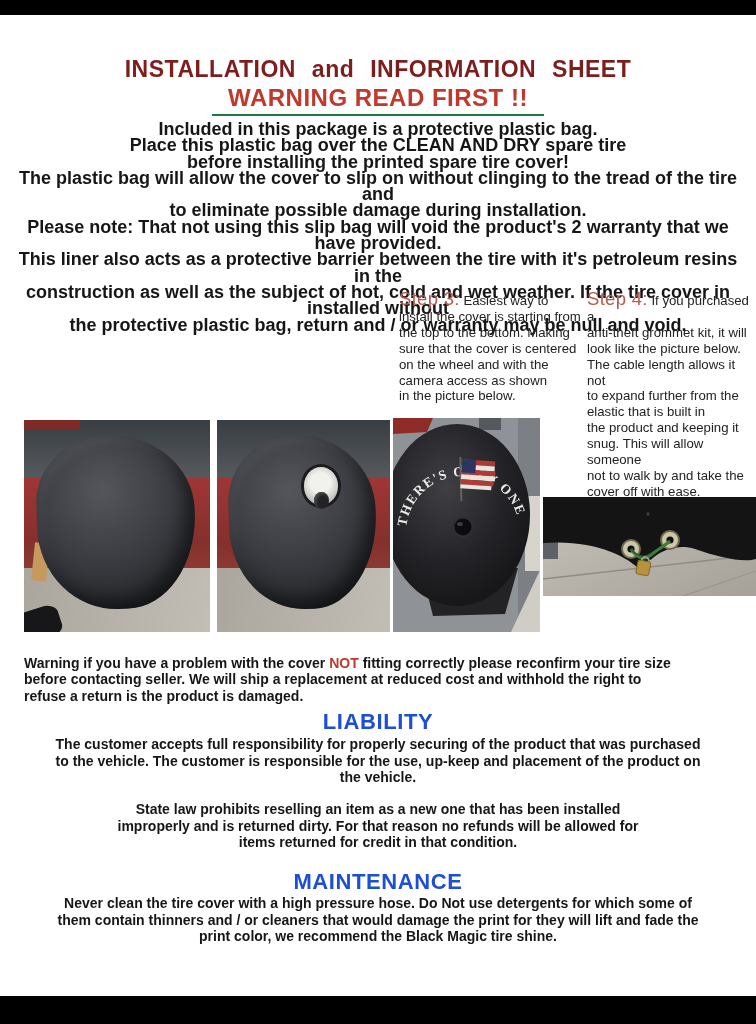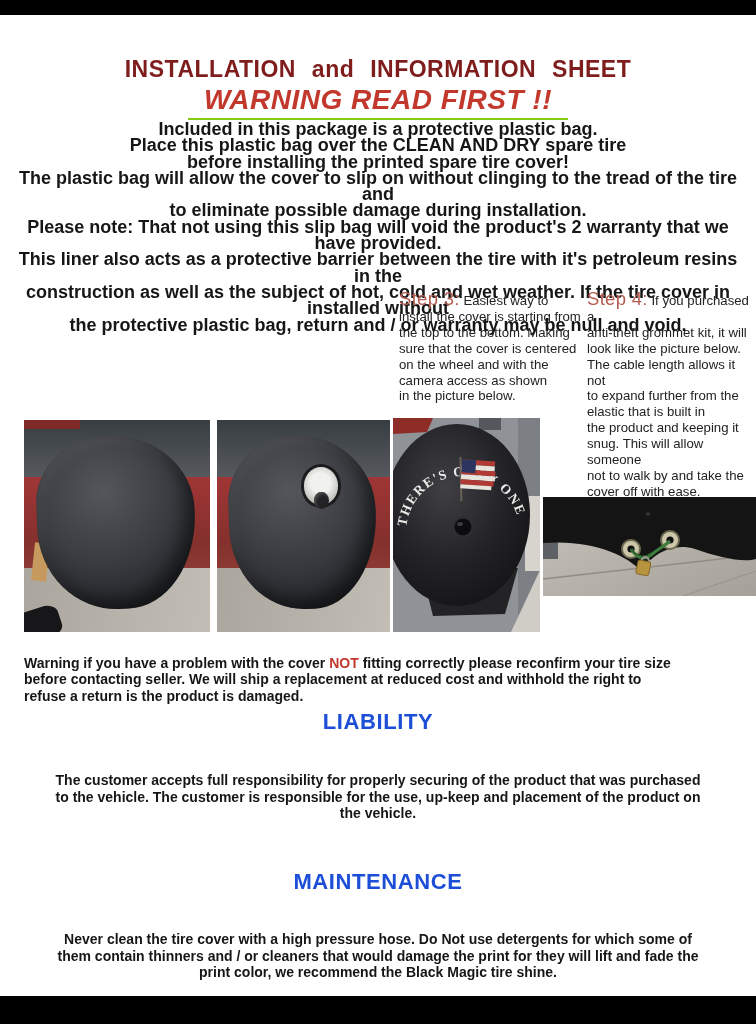--- a/index.html
+++ b/index.html
@@ -11,22 +11,22 @@
   .bar{position:absolute;left:0;right:0;background:#000;}
   .bar-top{top:0;height:15px;}
   .bar-bottom{top:996px;height:28px;}
 
   .doc-title{
     position:absolute;top:56px;left:0;width:100%;text-align:center;
     font-size:23px;font-weight:bold;letter-spacing:.5px;word-spacing:9px;color:#7f1d1d;
   }
   .warn-head{position:absolute;top:84px;left:0;width:100%;text-align:center;}
   .warn-head span{
-    display:inline-block;font-size:28px;font-weight:bold;color:#c2382c;
-    border-bottom:2px solid #84cc16;padding:0 16px 2px 16px;letter-spacing:.5px;font-style:italic;
+    display:inline-block;font-size:24px;font-weight:bold;color:#c2382c;
+    border-bottom:2px solid #15803d;padding:0 16px 2px 16px;letter-spacing:.5px;
   }
   .intro{
     position:absolute;top:121px;left:16px;right:16px;text-align:center;
     font-size:18px;font-weight:bold;line-height:16.3px;white-space:pre-line;color:#161616;
   }
 
   .step{position:absolute;top:291px;font-size:13.2px;line-height:15.9px;color:#222;white-space:pre-line;}
   .step .lbl{font-size:18.5px;color:#b45a4e;letter-spacing:.3px;}
   .step1{left:24px;width:186px;}
   .step2{left:212px;width:186px;}
@@ -67,21 +67,21 @@
   }
   .warn-para .hot{color:#c2382c;}
   .sec-head{
     position:absolute;left:0;width:100%;text-align:center;
     font-size:22px;font-weight:bold;color:#1d4ed8;letter-spacing:.6px;
   }
   .liab-head{top:709px;}
   .maint-head{top:869px;}
   .para{
     position:absolute;left:18px;width:720px;text-align:center;
-    font-size:14px;font-weight:bold;line-height:16.6px;white-space:pre-line;color:#161616;margin-top:36px;
+    font-size:14px;font-weight:bold;line-height:16.6px;white-space:pre-line;color:#161616;
   }
   .liab-para{top:736px;}
   .law-para{top:801px;}
   .maint-para{top:895px;}
 </style>
 </head>
 <body>
 
 <div class="sheet">
 
@@ -215,20 +215,23 @@
   </div>
 
   <div class="warn-para"><span>Warning if you have a problem with the cover   </span><span class="hot">NOT</span><span> fitting correctly please reconfirm your tire size
 before contacting seller. We will ship a replacement at reduced cost and withhold the right to
 refuse a return is the product is damaged.</span></div>
 
   <div class="sec-head liab-head">LIABILITY</div>
   <div class="para liab-para">The customer accepts full responsibility for properly securing of the product that was purchased
 to the vehicle.  The customer is responsible for the use, up-keep and placement of the product on
 the vehicle.</div>
+  <div class="para law-para">State law prohibits reselling an item as a new one that has been installed
+improperly and is returned dirty. For that reason no refunds will be allowed for
+items returned for credit in that condition.</div>
 
   <div class="sec-head maint-head">MAINTENANCE</div>
   <div class="para maint-para">Never clean the tire cover with a high pressure hose.  Do Not  use detergents for which some of
 them contain thinners and / or cleaners that would damage the print for they will lift and fade the
 print color, we recommend the Black Magic tire shine.</div>
 
   <div class="bar bar-bottom"></div>
 
 </div>
 

